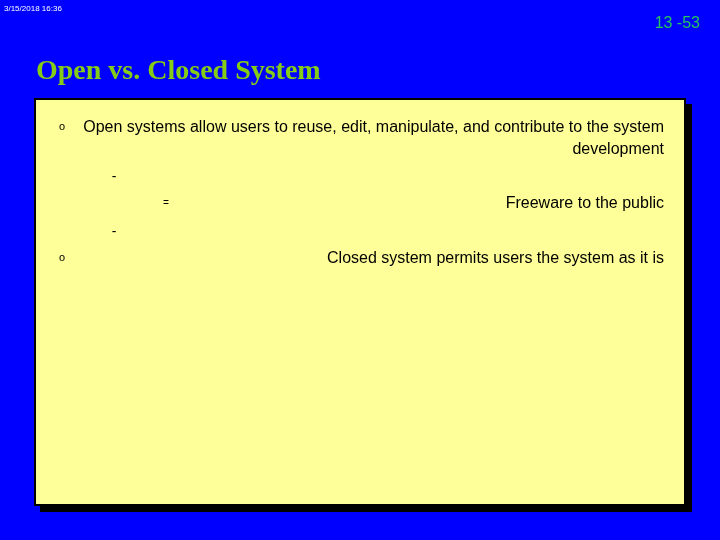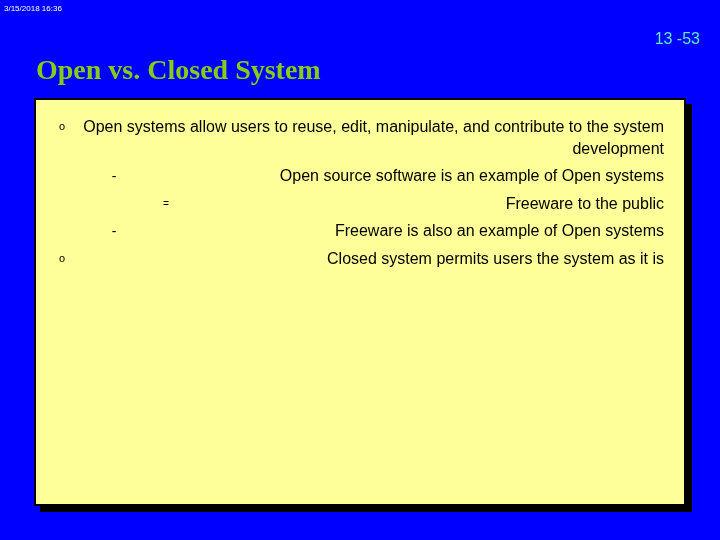--- a/index.html
+++ b/index.html
@@ -14,23 +14,22 @@
     top: 4px;
     left: 4px;
     font-size: 8px;
     color: #ffffff;
   }
   .pagenum {
     position: absolute;
     top: 14px;
     right: 20px;
     font-size: 16px;
-    color: #5eead4;
+    color: #22c55e;
     font-family: Arial, sans-serif;
-    margin-top: 16px;
   }
   .title {
     position: absolute;
     top: 54px;
     left: 36px;
     font-size: 28px;
     font-weight: bold;
     color: #84cc16;
     font-family: "Times New Roman", Times, serif;
   }
@@ -102,31 +101,29 @@
 
 <div class="content-box">
 
   <div class="row">
     <span class="bullet-o">o</span>
     <span class="txt">Open systems allow users to reuse, edit, manipulate, and contribute to the system development</span>
   </div>
 
   <div class="row indent1">
     <span class="bullet-dash">-</span>
-    <span class="txt">Open source software is an example of Open systems</span>
   </div>
 
   <div class="row indent2">
     <span class="bullet-eq">=</span>
     <span class="txt">Freeware to the public</span>
   </div>
 
   <div class="row indent1">
     <span class="bullet-dash">-</span>
-    <span class="txt">Freeware is also an example of Open systems</span>
   </div>
 
   <div class="row">
     <span class="bullet-o">o</span>
     <span class="txt">Closed system  permits users the system as it is</span>
   </div>
 
 </div>
 
 </body></html>

